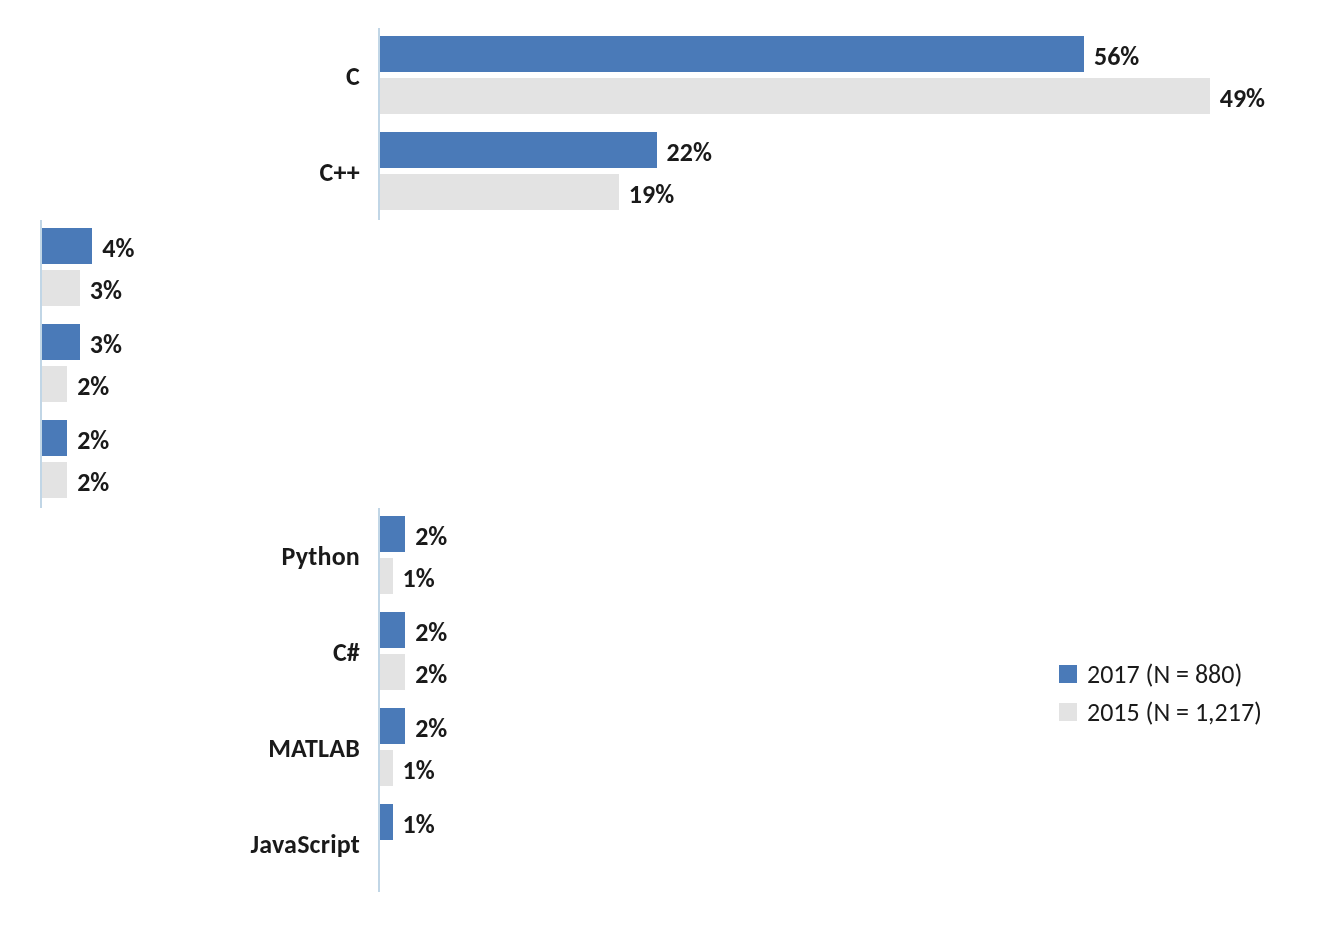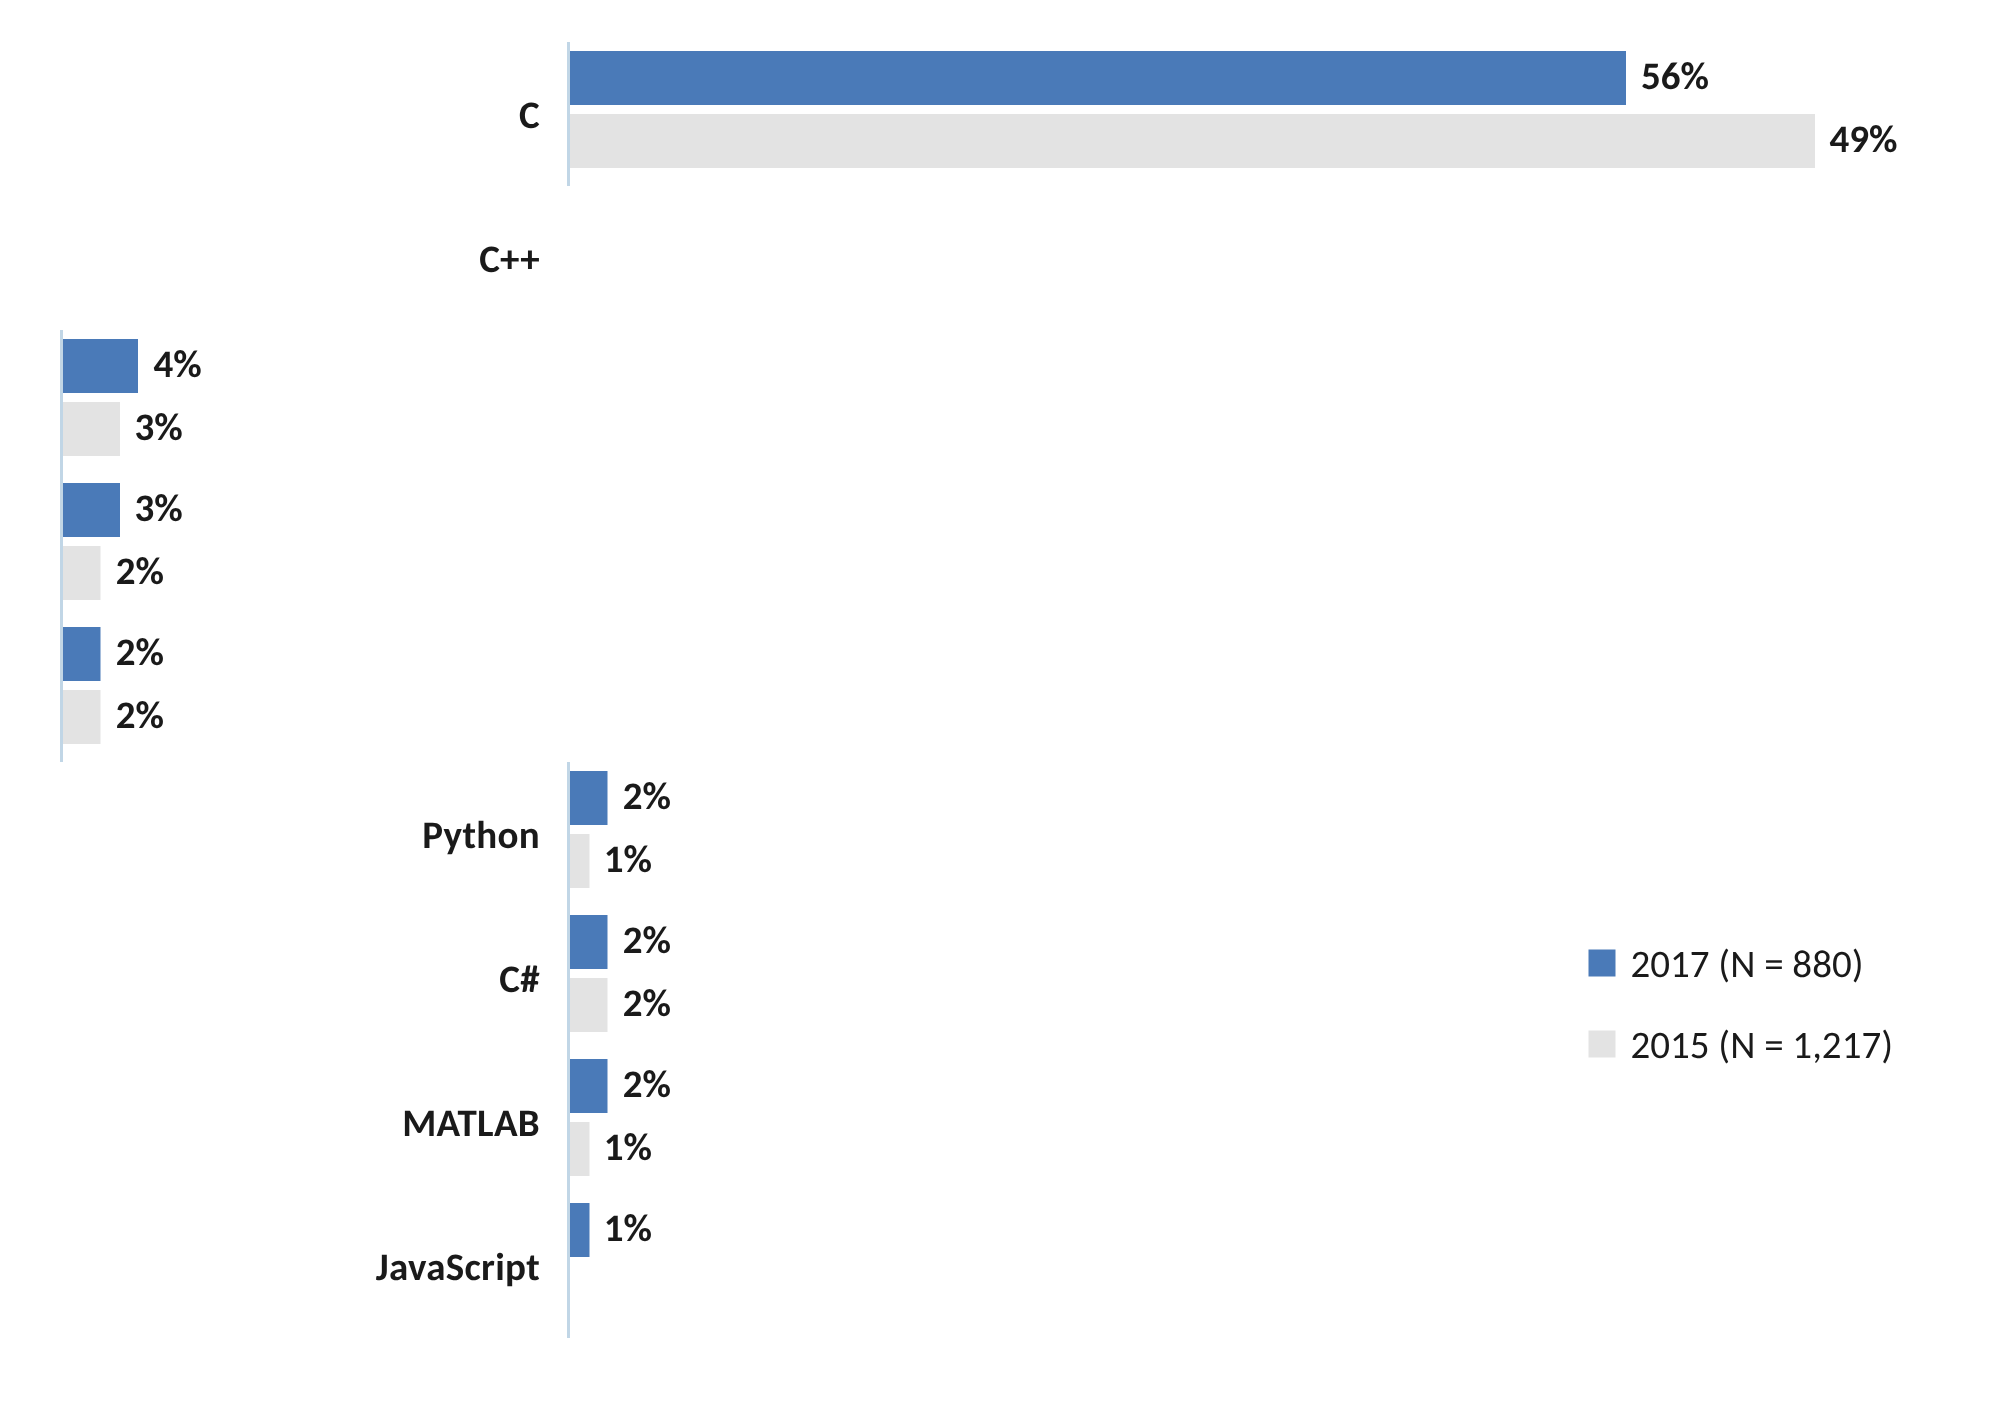--- a/index.html
+++ b/index.html
@@ -37,21 +37,21 @@
   .bars {
     position: relative;
     flex: 1 1 auto;
     height: 100%;
     border-left: 2px solid #c1d6e6;
     padding-top: 6px;
     box-sizing: border-box;
   }
   .bar-row {
     display: flex;
-    align-items: flex-start;
+    align-items: flex-end;
     height: 38px;
     margin-bottom: 4px;
   }
   .bar {
     height: 36px;
     flex: 0 0 auto;
   }
   .bar.s0 { background: #4a7ab8; }
   .bar.s1 { background: #e3e3e3; }
   .val {
@@ -61,21 +61,21 @@
   }
   .legend {
     position: absolute;
     right: 70px;
     bottom: 205px;
     font-size: 26px;
   }
   .legend-item {
     display: flex;
     align-items: center;
-    margin: 22px 0;
+    margin: 6px 0;
   }
   .swatch {
     width: 18px;
     height: 18px;
     margin-right: 10px;
   }
   .swatch.s0 { background: #4a7ab8; }
   .swatch.s1 { background: #e3e3e3; }
 </style>
 </head>
@@ -91,20 +91,30 @@
             <div class="val">56%</div>
           </div>
           <div class="bar-row">
             <div class="bar s1" style="width: 829.714px;"></div>
             <div class="val">49%</div>
           </div>
         </div>
       </div>
       <div class="category">
         <div class="cat-label">C++</div>
+        <div class="bars">
+          <div class="bar-row">
+            <div class="bar s0" style="width: 276.571px;"></div>
+            <div class="val">22%</div>
+          </div>
+          <div class="bar-row">
+            <div class="bar s1" style="width: 238.857px;"></div>
+            <div class="val">19%</div>
+          </div>
+        </div>
       </div>
       <div class="category">
         <div class="bars">
           <div class="bar-row">
             <div class="bar s0" style="width: 50.2857px;"></div>
             <div class="val">4%</div>
           </div>
           <div class="bar-row">
             <div class="bar s1" style="width: 37.7143px;"></div>
             <div class="val">3%</div>

